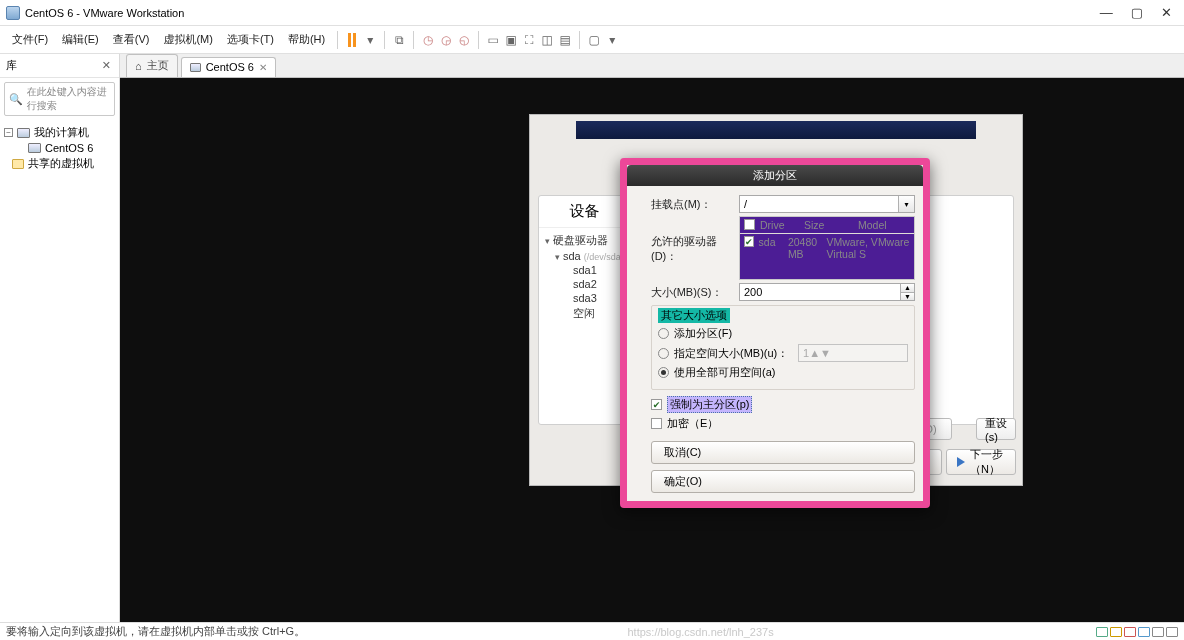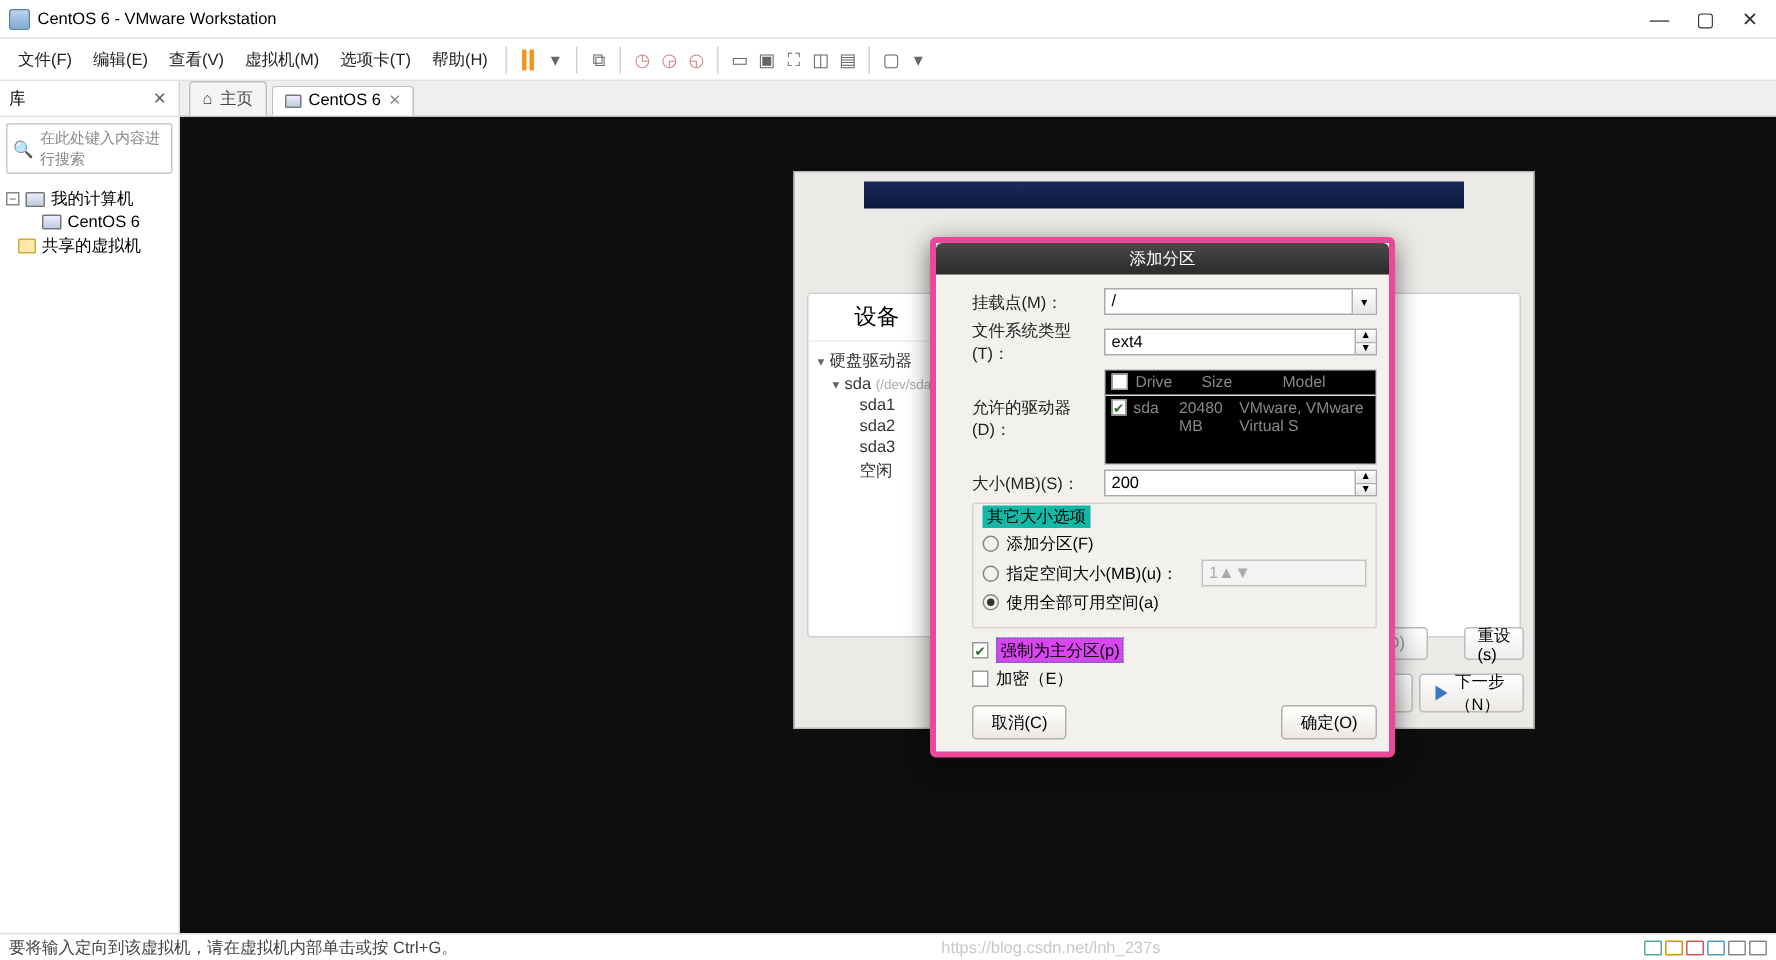--- a/index.html
+++ b/index.html
@@ -43,47 +43,47 @@
   .installer .navbtn{ position:absolute; bottom:10px; height:26px; border:1px solid #bcbcbc; border-radius:3px; background:linear-gradient(#fff,#ece9e5); display:flex; align-items:center; justify-content:center; gap:5px; padding:0 10px; font-size:11px;}
   .installer .back{ right:80px; width:70px;}
   .installer .next{ right:6px; width:70px;}
   .installer .ctrl{ position:absolute; right:6px; height:22px; border:1px solid #bcbcbc; border-radius:3px; background:linear-gradient(#fff,#eee); padding:0 8px; display:flex; align-items:center; font-size:11px;}
   .installer .ctrl.d{ bottom:45px; right:70px; width:46px; justify-content:center; color:#999; }
   .installer .ctrl.r{ bottom:45px; width:40px; justify-content:center;}
   .arrow{ width:0;height:0; border-top:5px solid transparent; border-bottom:5px solid transparent;}
   .arrow.l{ border-right:8px solid #3a75c4;}
   .arrow.rgt{ border-left:8px solid #3a75c4;}
   
-  .dialog{ position:absolute; left:500px; top:80px; width:310px; background:#f3f1ee; border:4px solid #ec4899; border-radius:4px; box-shadow:0 4px 16px rgba(0,0,0,.55); font-size:11px;}
+  .dialog{ position:absolute; left:500px; top:80px; width:310px; background:#f3f1ee; border:7px solid #ec4899; border-radius:4px; box-shadow:0 4px 16px rgba(0,0,0,.55); font-size:11px;}
   .dialog .dtitle{ background:linear-gradient(#4a4a4a,#2a2a2a); color:#fff; text-align:center; padding:3px 0; border-radius:4px 4px 0 0; font-size:11px;}
   .dialog .dbody{ padding:6px 8px 8px 24px;}
   .row{ display:flex; align-items:center; margin:3px 0;}
   .row .lab{ width:88px; color:#222;}
   .row .inp{ flex:1; height:18px; border:1px solid #a9a9a9; background:#fff; display:flex; align-items:center; padding:0 4px; font-size:11px;}
   .row .combo{ position:relative;}
   .row .combo .btn{ position:absolute; right:0; top:0; bottom:0; width:16px; border-left:1px solid #b0b0b0; background:linear-gradient(#fff,#e6e6e6); display:flex; align-items:center; justify-content:center; font-size:8px;}
   .row .spin{ position:relative;}
   .row .spin .sbtn{ position:absolute; right:0; top:0; bottom:0; width:14px; border-left:1px solid #b0b0b0; display:flex; flex-direction:column;}
   .row .spin .sbtn i{ flex:1; display:flex; align-items:center; justify-content:center; font-size:7px; background:linear-gradient(#fff,#e6e6e6); font-style:normal;}
   .row .spin .sbtn i:first-child{border-bottom:1px solid #b0b0b0;}
-  .drvbox{ border:1px solid #c9c9c9; background:#000000; height:64px; font-size:10.5px; color:#888;}
+  .drvbox{ border:1px solid #c9c9c9; background:#4c1d95; height:64px; font-size:10.5px; color:#888;}
   .drvbox .hdr{ display:flex; padding:2px 4px; border-bottom:1px solid #e0ddd8; color:#888;}
   .drvbox .hdr span{ }
   .drvbox .rowd{ display:flex; padding:2px 4px;}
   .cbx{ width:11px; height:11px; border:1px solid #999; background:#fff; margin-right:5px; display:inline-flex; align-items:center; justify-content:center; font-size:9px; color:#2b6f2b;}
   .fieldset{ border:1px solid #d7d2cc; border-radius:2px; margin-top:4px; padding:3px 6px 6px 6px;}
   .fieldset .leg{ font-size:11px; margin-top:-11px; background:#14b8a6; display:inline-block; padding:0 3px;}
   .radio{ width:11px; height:11px; border:1px solid #888; border-radius:50%; margin-right:5px; display:inline-flex; align-items:center; justify-content:center;}
   .radio .dot{ width:5px; height:5px; background:#333; border-radius:50%;}
   .frow{ display:flex; align-items:center; margin:3px 0;}
   .frow .sp{ flex:1;}
   .smallin{ width:110px; height:18px; border:1px solid #c3c3c3; background:#f4f3f1; color:#aaa; display:flex; align-items:center; padding:0 4px; position:relative; font-size:11px;}
-  .dbtns{ display:flex; justify-content:space-between; gap:6px; margin-top:10px;}
+  .dbtns{ display:flex; justify-content:center; gap:6px; margin-top:10px;flex-direction:column;}
   .dbtn{ border:1px solid #b3afa9; background:linear-gradient(#fff,#ece9e4); border-radius:3px; padding:3px 12px;}
-  .hilite{ background:#d946ef; border:1px dotted #4a74a8; padding:0 2px;}
+  .hilite{ background:#c4b5fd; border:1px dotted #4a74a8; padding:0 2px;}
   .status{ height:18px; border-top:1px solid #ddd; display:flex; align-items:center; padding:0 6px; font-size:11px; color:#444; background:#fff; justify-content:space-between;}
   .wm{ color:#c9c9c9; font-size:11px;}
   .status .icons{ display:flex; gap:2px;}
   .status .icons i{ width:12px; height:10px; border:1px solid #888; border-radius:1px; display:inline-block; font-style:normal;}
 </style>
 </head>
 <body>
 
 <div class="titlebar">
   <span class="appicon"></span>
@@ -196,30 +196,20 @@
       </div>
 
       <div class="dialog">
         <div class="dtitle">添加分区</div>
         <div class="dbody">
           <div class="row">
             <span class="lab">挂载点(M)：</span>
             <div class="inp combo">
               <span>/</span>
               <span class="btn">▾</span>
-            </div>
-          </div>
-          <div class="row">
-            <span class="lab">文件系统类型(T)：</span>
-            <div class="inp spin">
-              <span>ext4</span>
-              <span class="sbtn">
-                  <i>▲</i>
-                  <i>▼</i>
-                </span>
             </div>
           </div>
           <div class="row" style="align-items:flex-start;">
             <span class="lab" style="padding-top:18px;">允许的驱动器(D)：</span>
             <div class="drvbox" style="flex:1;">
               <div class="hdr">
                 <span class="cbx"></span>
                 <span style="width:44px;">Drive</span>
                 <span style="width:54px;">Size</span>
                 <span>Model</span>

